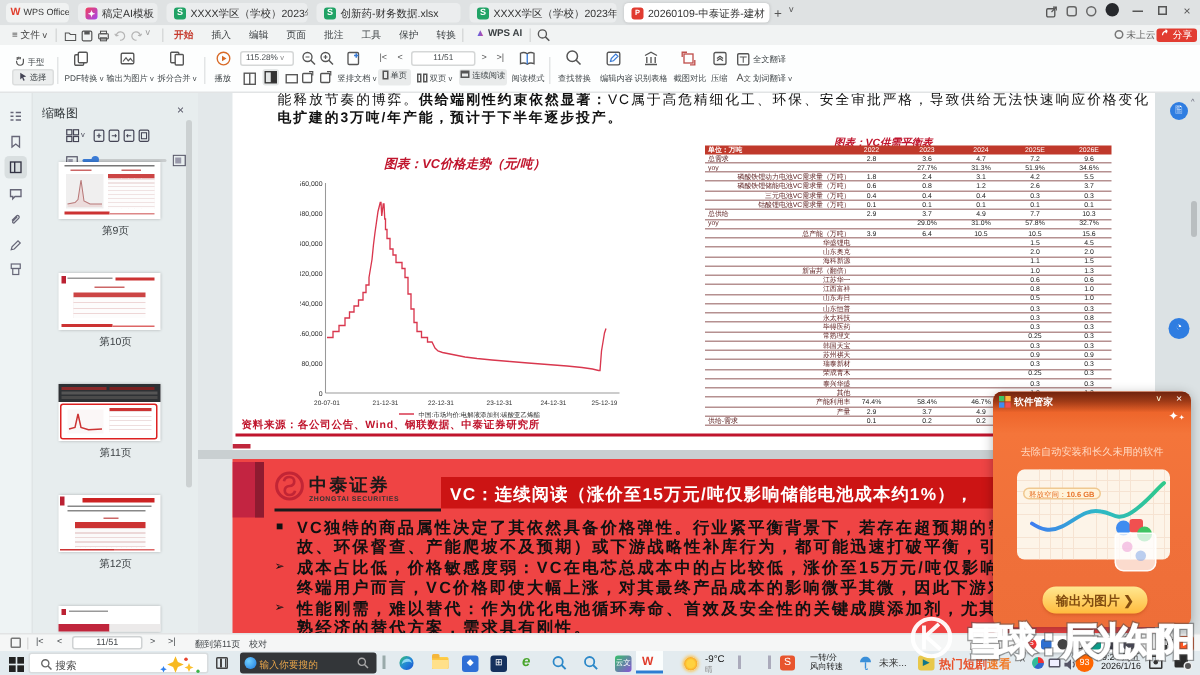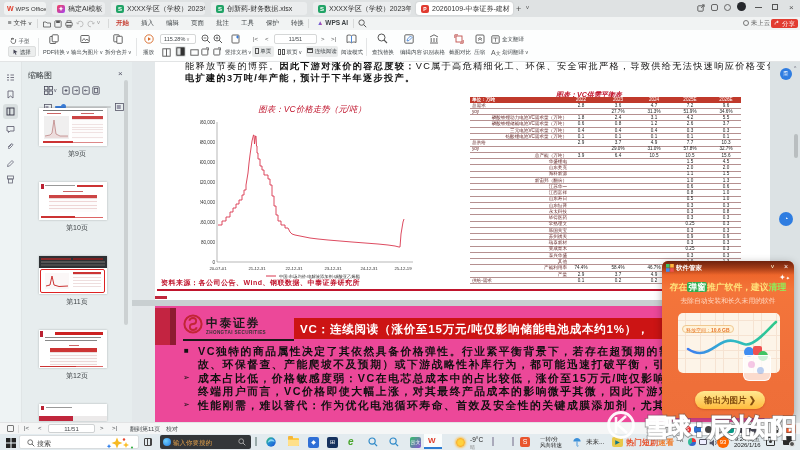--- a/index.html
+++ b/index.html
@@ -19,21 +19,21 @@
 .sep{position:absolute;width:1px;background:#e3e5e6;}
 
 #lstrip{left:0;top:62px;width:22px;height:360px;background:#eef3f4;border-right:1px solid #e0e5e6;}
 
 #tpanel{left:22px;top:62px;width:110px;height:360px;background:#e7edee;}
 .thumb{position:absolute;left:17px;width:68px;height:38px;background:#fff;box-shadow:0 0 2px rgba(0,0,0,.25);}
 .tlabel{position:absolute;width:100%;text-align:center;font-size:7px;color:#3c4144;}
 
 #docarea{left:132px;top:62px;width:668px;height:360px;background:#e3e8ea;overflow:hidden;}
 #pageA{position:absolute;left:23px;top:0px;width:615px;height:238px;background:#fff;overflow:hidden;}
-#pageB{position:absolute;left:23px;top:244px;width:615px;height:116px;background:#ec4899;overflow:hidden;text-align:center;}
+#pageB{position:absolute;left:23px;top:244px;width:615px;height:116px;background:#ef4444;overflow:hidden;text-align:center;}
 #rstrip{position:absolute;left:638px;top:0;width:30px;height:360px;background:#dce2e4;}
 .docserif{font-family:"Liberation Sans",sans-serif;}
 .trow{position:absolute;width:271px;font-size:4.6px;color:#222;white-space:nowrap;}
 .trow i{position:absolute;font-style:normal;}
 .tl{left:2px;color:#5a1b1b;}
 .c1{left:99px;width:24px;text-align:center;}
 .c2{left:136px;width:24px;text-align:center;}
 .c3{left:172px;width:24px;text-align:center;}
 .c4{left:208px;width:24px;text-align:center;}
 .c5{left:244px;width:24px;text-align:center;}
@@ -390,25 +390,25 @@
     <div style="position:absolute;left:0;top:12px;width:34px;height:5px;background:#c0263c;"></div>
     <div style="position:absolute;left:34px;top:12px;width:34px;height:5px;background:#eceaea;"></div>
   </div>
   <div style="position:absolute;left:102px;top:18px;width:4px;height:245px;background:#ccd1d2;border-radius:2px;"></div>
 </div>
 <div class="abs" id="docarea">
   <div style="position:absolute;left:0;top:238px;width:668px;height:6px;background:#c9cfd1;"></div>
     <div id="pageA">
 
     <div class="docserif" style="position:absolute;left:30px;top:-1px;width:582px;font-size:9.2px;line-height:11.6px;color:#111;white-space:nowrap;letter-spacing:1.3px;">
-      <div>能释放节奏的博弈。<b>因此下游对涨价的容忍度较：</b>VC属于高危精细化工、环保、安全审批严格，导致供给无法快速响应价格变化，</div>
+      <div>能释放节奏的博弈。<b>供给端刚性约束依然显著：</b>VC属于高危精细化工、环保、安全审批严格，导致供给无法快速响应价格变化，</div>
       <div><b>电扩建的3万吨/年产能，预计于下半年逐步投产。</b></div>
     </div>
 
-    <div class="docserif" style="position:absolute;left:101px;top:42px;width:110px;text-align:right;font-size:8.5px;font-weight:normal;font-style:italic;color:#c0152d;white-space:nowrap;">图表：VC价格走势（元/吨）</div>
+    <div class="docserif" style="position:absolute;left:101px;top:42px;width:110px;text-align:left;font-size:8.5px;font-weight:bold;font-style:italic;color:#c0152d;white-space:nowrap;">图表：VC价格走势（元/吨）</div>
     <svg style="position:absolute;left:45px;top:43px;" width="220" height="176" viewBox="0 0 220 176">
       <g font-size="4.6" fill="#333" text-anchor="end" font-family="Liberation Sans">
         <text x="15" y="19">560,000</text>
           <text x="15" y="39">480,000</text>
           <text x="15" y="59">400,000</text>
           <text x="15" y="79">320,000</text>
           <text x="15" y="99">240,000</text>
           <text x="15" y="119">160,000</text>
           <text x="15" y="139">80,000</text>
           <text x="15" y="159">0</text>
@@ -665,20 +665,21 @@
     <div style="position:absolute;left:139px;top:12px;width:476px;height:20.5px;background:#cc1414;"></div>
     <div style="position:absolute;left:145px;top:15.5px;font-size:11.5px;font-weight:bold;color:#fff;white-space:nowrap;letter-spacing:0.8px;">VC：连续阅读（涨价至15万元/吨仅影响储能电池成本约1%），</div>
     <div class="docserif" style="position:absolute;left:29px;top:40px;font-size:8px;color:#111;">■</div>
     <div class="docserif" style="position:absolute;left:43px;top:38.5px;font-size:10.8px;font-weight:bold;color:#111;white-space:nowrap;letter-spacing:1.5px;">VC独特的商品属性决定了其依然具备价格弹性。行业紧平衡背景下，若存在超预期的需求增长、供给扰</div>
     <div class="docserif" style="position:absolute;left:43px;top:52px;font-size:10.8px;font-weight:bold;color:#111;white-space:nowrap;letter-spacing:1.5px;">故、环保督查、产能爬坡不及预期）或下游战略性补库行为，都可能迅速打破平衡，引起价格上涨。</div>
     <div class="docserif" style="position:absolute;left:28px;top:67px;font-size:8px;color:#111;">➢</div>
     <div class="docserif" style="position:absolute;left:43px;top:65.5px;font-size:10.8px;font-weight:bold;color:#111;white-space:nowrap;letter-spacing:1.5px;">成本占比低，价格敏感度弱：VC在电芯总成本中的占比较低，涨价至15万元/吨仅影响储能电池成本约</div>
     <div class="docserif" style="position:absolute;left:43px;top:79px;font-size:10.8px;font-weight:bold;color:#111;white-space:nowrap;letter-spacing:1.5px;">终端用户而言，VC价格即使大幅上涨，对其最终产品成本的影响微乎其微，因此下游对涨价的容忍度较</div>
     <div class="docserif" style="position:absolute;left:28px;top:94px;font-size:8px;color:#111;">➢</div>
     <div class="docserif" style="position:absolute;left:43px;top:92.5px;font-size:10.8px;font-weight:bold;color:#111;white-space:nowrap;letter-spacing:1.5px;">性能刚需，难以替代：作为优化电池循环寿命、首效及安全性的关键成膜添加剂，尤其在高端LFP电池</div>
+    <div class="docserif" style="position:absolute;left:43px;top:106px;font-size:10.8px;font-weight:bold;color:#111;white-space:nowrap;letter-spacing:1.5px;">熟经济的替代方案，需求具有刚性。</div>
   </div>
   <div id="rstrip">
     <div style="position:absolute;left:10px;top:6px;width:12px;height:12px;background:#2f7de1;border-radius:50%;color:#fff;font-size:6px;text-align:center;line-height:12px;">🖺</div>
     <div style="position:absolute;left:24px;top:3px;font-size:5px;color:#667;">^</div>
     <div style="position:absolute;left:9px;top:150px;width:14px;height:14px;background:#2f7de1;border-radius:50%;color:#fff;font-size:7px;text-align:center;line-height:14px;">◔</div>
     <div style="position:absolute;left:24px;top:72px;width:4px;height:24px;background:#b9bec0;border-radius:2px;"></div>
   </div>
 </div>
 <div class="abs" id="statusbar">
   <div style="position:absolute;left:7px;top:2px;width:7px;height:7px;border:1px solid #777;border-radius:1px;"></div>
@@ -786,21 +787,20 @@
   <svg style="position:absolute;left:4px;top:3px;" width="8" height="8" viewBox="0 0 8 8">
       <rect x="0" y="0" width="3.6" height="3.6" fill="#3fc463"></rect>
       <rect x="4.2" y="0" width="3.6" height="3.6" fill="#ffb43c"></rect>
       <rect x="0" y="4.2" width="3.6" height="3.6" fill="#3f8cf0"></rect>
       <rect x="4.2" y="4.2" width="3.6" height="3.6" fill="#f05050"></rect>
     </svg>
   <div style="position:absolute;left:14px;top:3px;font-size:6.5px;color:#fff;font-weight:bold;">软件管家</div>
   <div style="position:absolute;left:109px;top:2px;font-size:6px;color:#ffd;">v</div>
   <div style="position:absolute;left:122px;top:2px;font-size:7px;color:#fff;">×</div>
   <div style="position:absolute;left:117px;top:12px;font-size:8px;color:#fff;">✦<span style="font-size:5px;">✦</span></div>
-  <div style="position:absolute;left:0px;top:21px;width:132px;text-align:center;font-size:8.8px;font-weight:bold;color:#ffe27a;white-space:nowrap;">存在<span style="background:#2fae4e;color:#fff;border-radius:2px;padding:0 1px;">弹窗</span>推广软件，建议<span style="color:#8ef05a;">清理</span></div>
   <div style="position:absolute;left:0px;top:35px;width:132px;text-align:center;font-size:6.8px;color:#ffd9c2;white-space:nowrap;">去除自动安装和长久未用的软件</div>
   <div style="position:absolute;left:16px;top:52px;width:102px;height:60px;background:#fdf4e8;border-radius:5px;overflow:hidden;">
     <div style="position:absolute;left:0;top:0;width:102px;height:60px;background:repeating-linear-gradient(90deg,transparent 0,transparent 7px,#f6e3d2 7px,#f6e3d2 7.6px),repeating-linear-gradient(180deg,transparent 0,transparent 7px,#f6e3d2 7px,#f6e3d2 7.6px);"></div>
     <svg style="position:absolute;left:0;top:0;" width="102" height="60" viewBox="0 0 102 60">
       <defs>
           <linearGradient id="cg" x1="0" y1="0" x2="1" y2="0">
             <stop offset="0" stop-color="#3f7df0"></stop>
             <stop offset="0.5" stop-color="#2fb8c8"></stop>
             <stop offset="1" stop-color="#2fc98a"></stop>
           </linearGradient>

